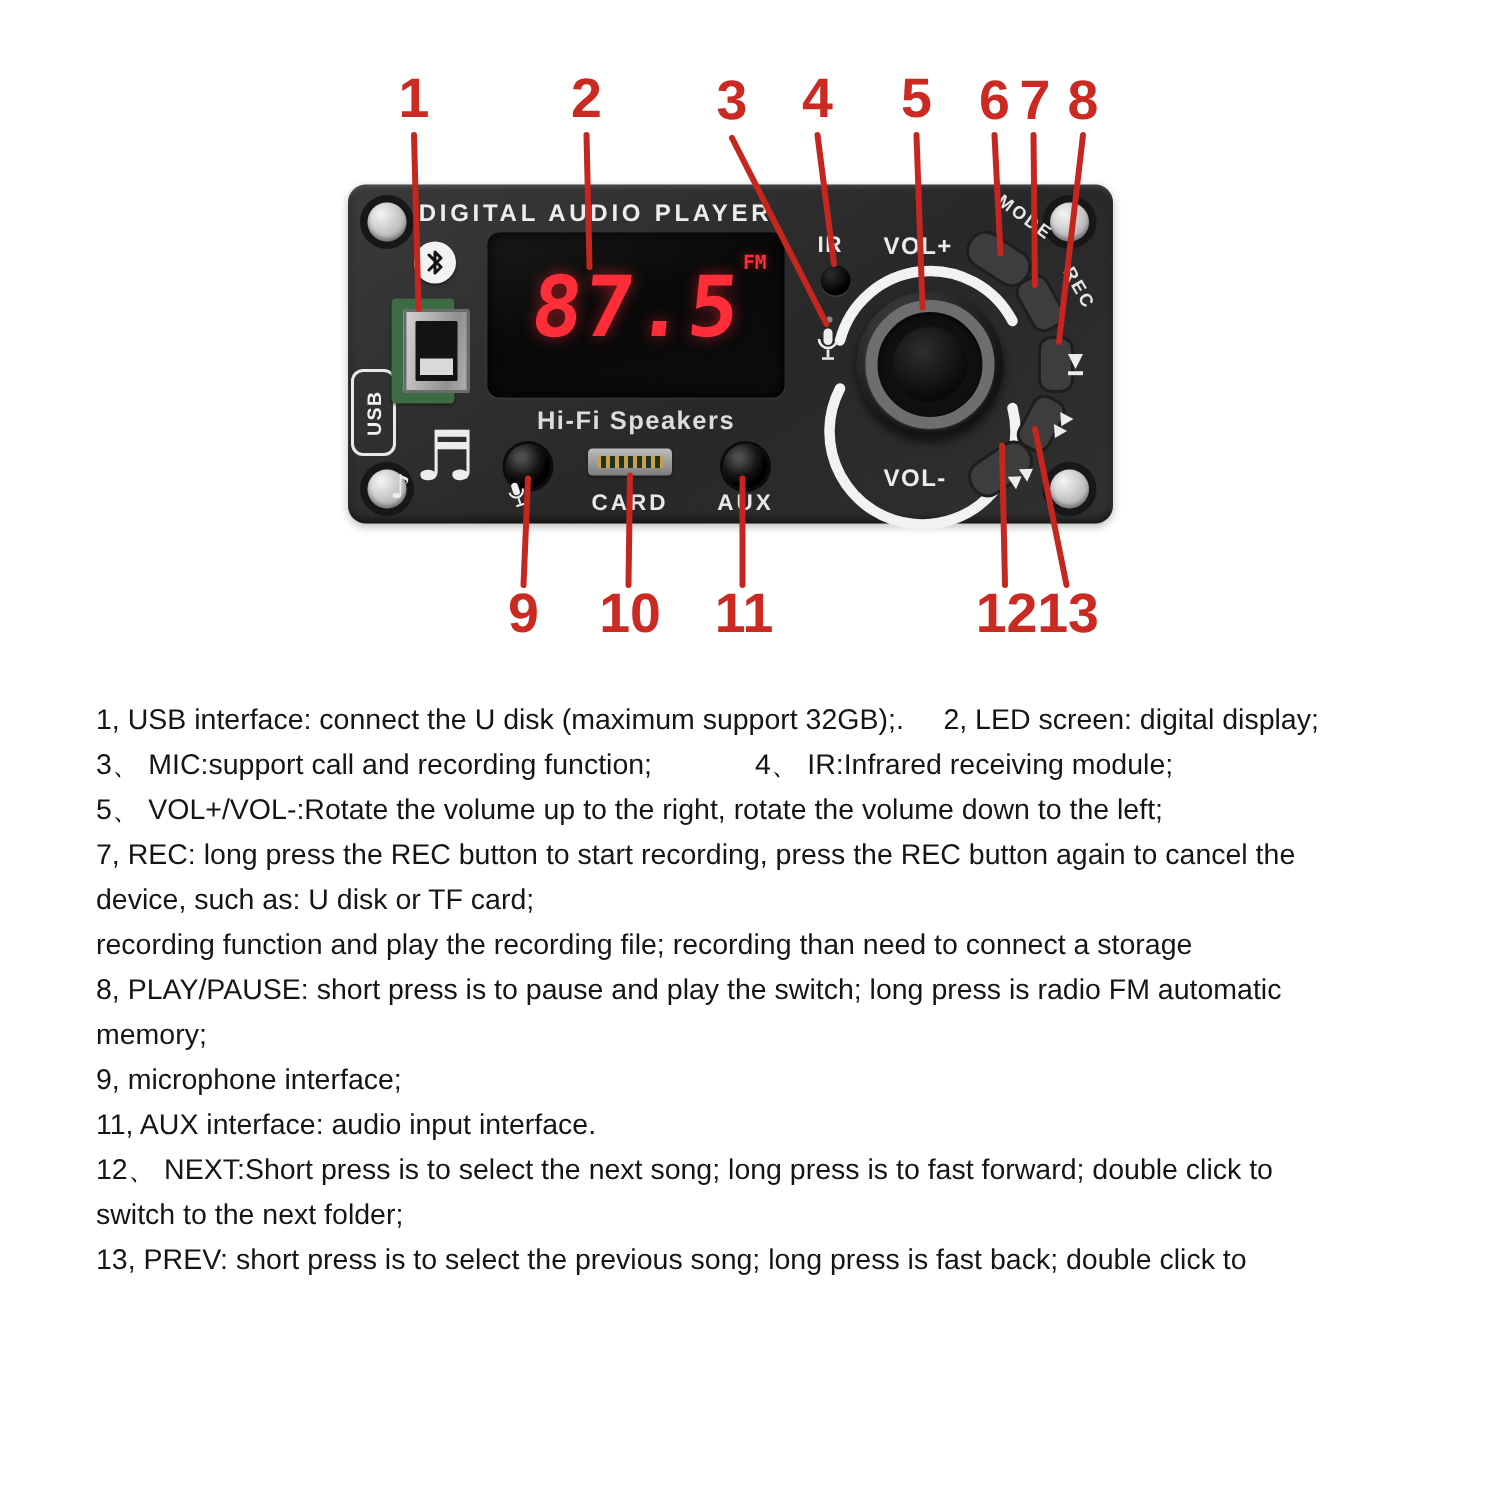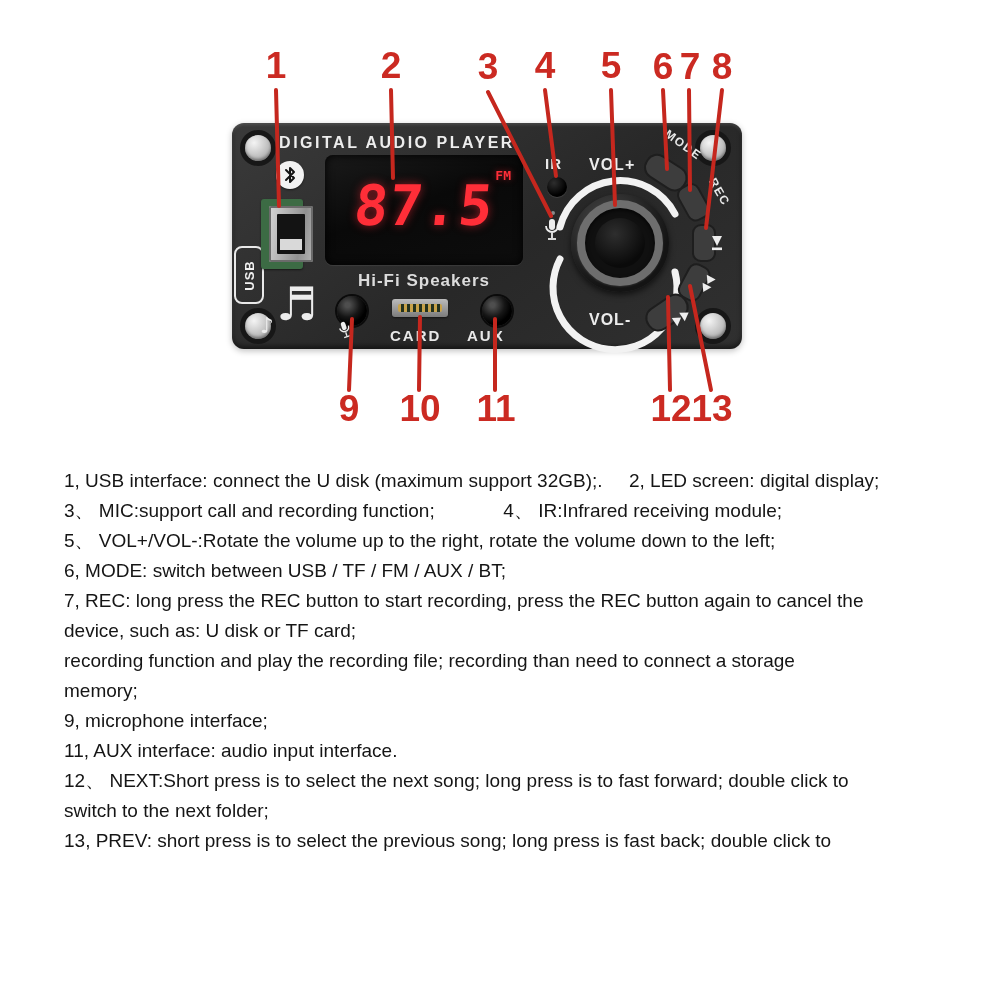--- a/index.html
+++ b/index.html
@@ -49,21 +49,21 @@
       background:#101010;box-shadow:inset 0 2px 4px rgba(0,0,0,.7),0 1px 2px rgba(255,255,255,.12);}
   .knob-inner{position:absolute;left:363px;top:95px;width:50px;height:50px;border-radius:50%;
       background:radial-gradient(circle at 40% 32%,#2e2e2e,#0a0a0a 70%);}
   .jack{position:absolute;width:30px;height:30px;border-radius:50%;
       background:radial-gradient(circle at 35% 30%,#4e4e4e 8%,#161616 42%,#000 65%);
       box-shadow:0 0 0 2px #0b0b0b, 0 1px 2px rgba(255,255,255,.15);}
   .card-slot{position:absolute;left:160px;top:176px;width:56px;height:18px;border-radius:3px;
       background:linear-gradient(#bcbcbc,#7c7c7c);box-shadow:0 1px 2px rgba(0,0,0,.5);}
   .card-pins{position:absolute;left:6px;top:5px;width:44px;height:8px;border-radius:2px;
       background:repeating-linear-gradient(90deg,#c7a24a 0 3px,#23321f 3px 6px);}
-  .port-label{position:absolute;color:#e8e8e8;font-size:15px;font-weight:bold;letter-spacing:2px;text-align:left;width:60px;}
+  .port-label{position:absolute;color:#e8e8e8;font-size:15px;font-weight:bold;letter-spacing:2px;text-align:center;width:60px;}
   .notes-big{position:absolute;left:44px;top:158px;font-family:"DejaVu Sans",sans-serif;font-size:46px;color:#ececec;line-height:1;}
   .notes-small{position:absolute;left:28px;top:192px;font-family:"DejaVu Sans",sans-serif;font-size:22px;color:#ececec;line-height:1;}
 
   
   .overlay{position:absolute;left:0;top:0;width:1000px;height:1000px;z-index:5;pointer-events:none;}
 
   
   .callout-num{position:absolute;transform:translate(-50%,-50%);color:#cb2a22;font-size:37px;font-weight:bold;z-index:6;}
 
   
@@ -206,24 +206,24 @@
   <div class="callout-num" style="left:349px;top:409px;">9</div>
   <div class="callout-num" style="left:420px;top:409px;">10</div>
   <div class="callout-num" style="left:496px;top:409px;">11</div>
   <div class="callout-num" style="left:671px;top:409px;">12</div>
   <div class="callout-num" style="left:712px;top:409px;">13</div>
 
   <div class="legend">
     <div class="legend-line">1, USB interface: connect the U disk (maximum support 32GB);.     2, LED screen: digital display;</div>
     <div class="legend-line">3、 MIC:support call and recording function;             4、 IR:Infrared receiving module;</div>
     <div class="legend-line">5、 VOL+/VOL-:Rotate the volume up to the right, rotate the volume down to the left;</div>
-    <div class="legend-line">6, MODE: switch between USB / TF / FM / AUX / BT;</div>
     <div class="legend-line">7, REC: long press the REC button to start recording, press the REC button again to cancel the</div>
     <div class="legend-line">device, such as: U disk or TF card;</div>
     <div class="legend-line">recording function and play the recording file; recording than need to connect a storage</div>
+    <div class="legend-line">8, PLAY/PAUSE: short press is to pause and play the switch; long press is radio FM automatic</div>
     <div class="legend-line">memory;</div>
     <div class="legend-line">9, microphone interface;</div>
     <div class="legend-line">11, AUX interface: audio input interface.</div>
     <div class="legend-line">12、 NEXT:Short press is to select the next song; long press is to fast forward; double click to</div>
     <div class="legend-line">switch to the next folder;</div>
     <div class="legend-line">13, PREV: short press is to select the previous song; long press is fast back; double click to</div>
   </div>
 
 </div>
 

